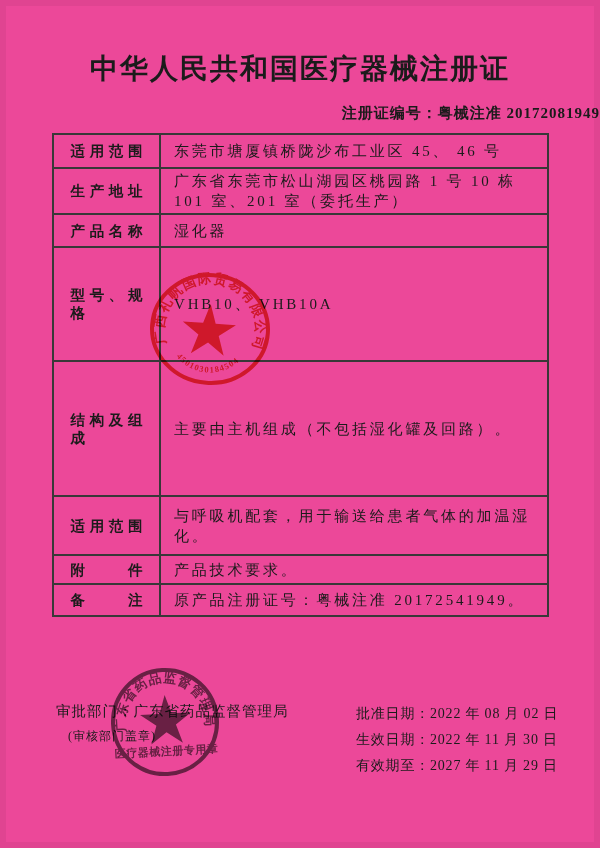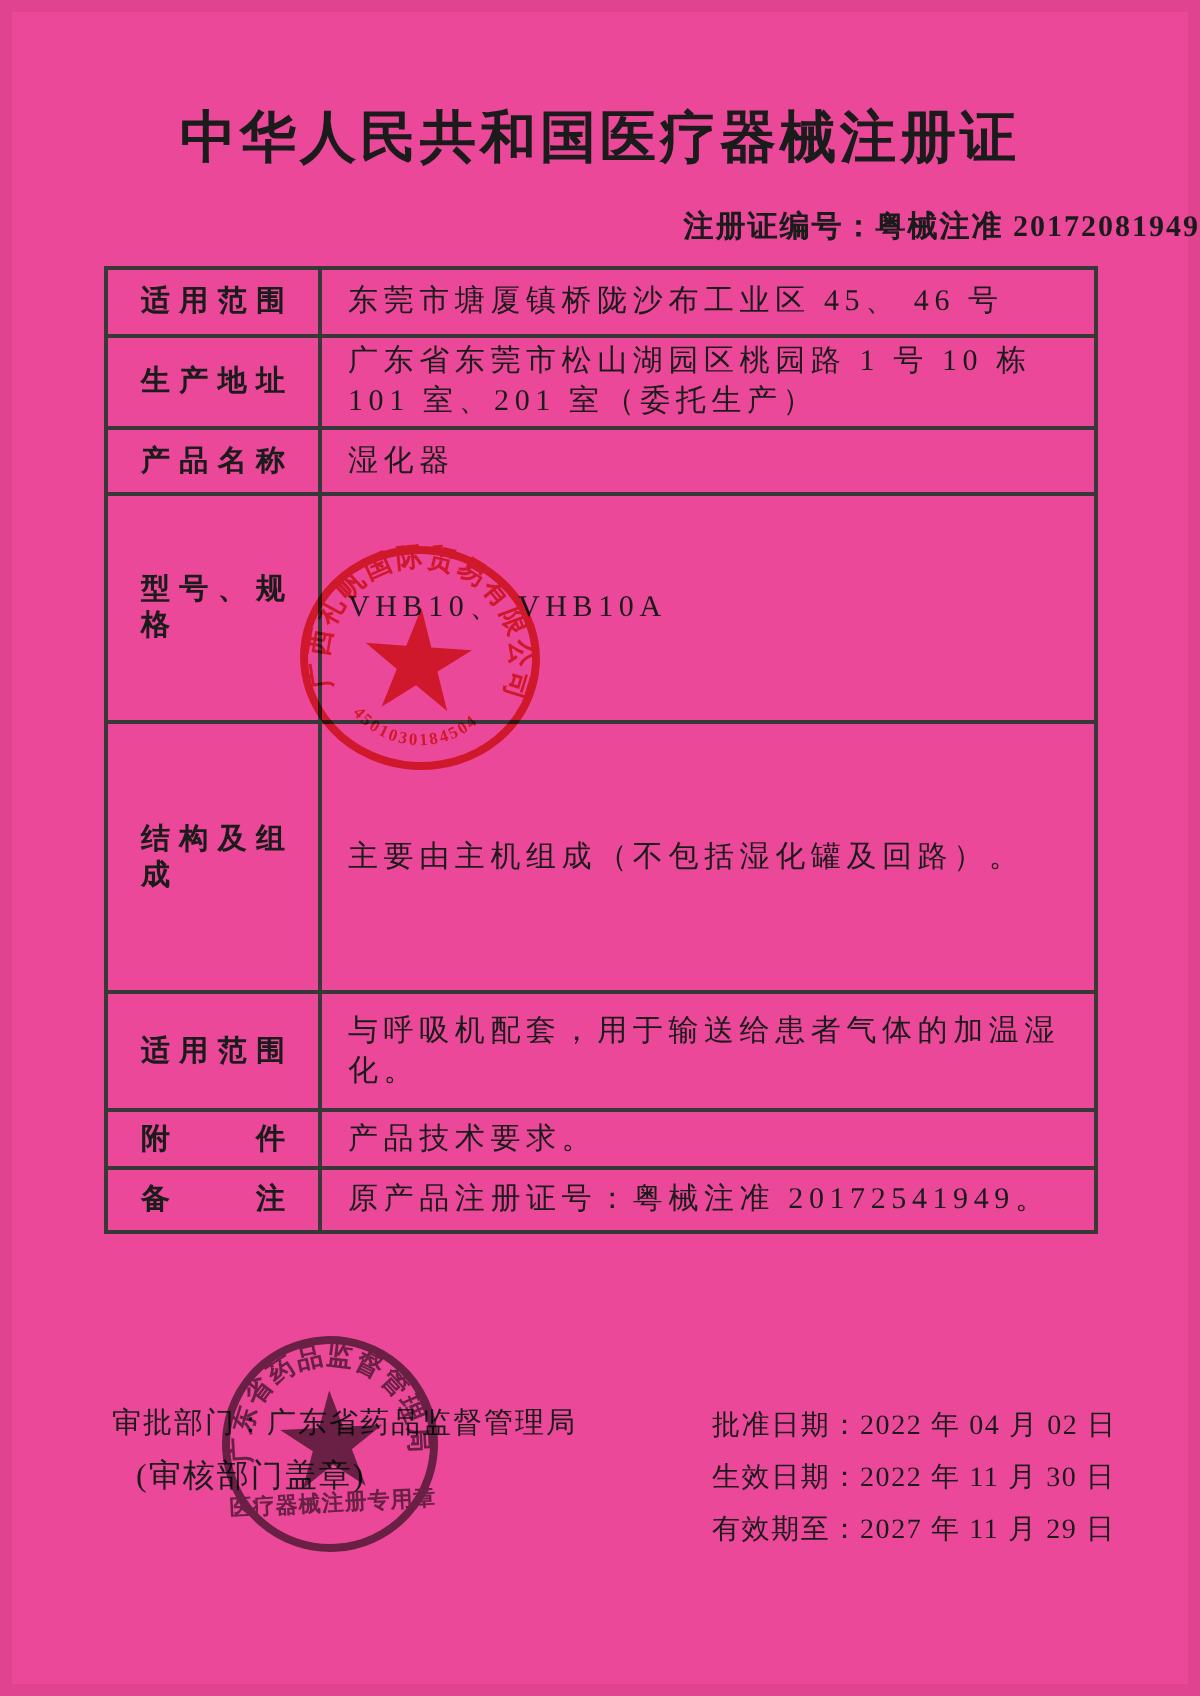--- a/index.html
+++ b/index.html
@@ -61,21 +61,21 @@
   }
   .r0{height:33px}.r1{height:34px}.r2{height:43px}.r3{height:33px}
   .r4{height:114px}.r5{height:135px}.r6{height:59px}.r7{height:29px}
   .r8{height:33px}.r9{height:32px}
   .approval{
     position:absolute;left:56px;top:702px;
     font-size:14.5px;letter-spacing:1px;font-weight:400;
   }
   .seal-note{
     position:absolute;left:68px;top:728px;
-    font-size:16px;letter-spacing:1px;
+    font-size:12px;letter-spacing:1px;
   }
   .dates{
     position:absolute;left:356px;top:701px;
     font-size:14px;letter-spacing:0.8px;
   }
   .dates .dline{line-height:26px;white-space:nowrap;}
   .stamp{
     position:absolute;
     mix-blend-mode:multiply;
     pointer-events:none;
@@ -145,21 +145,21 @@
           </td>
     </tr>
   </tbody>
     </table>
 
   <div class="approval"><span>审批部门：</span><span>广东省药品监督管理局</span></div>
 
   <div class="seal-note">(审核部门盖章)</div>
 
   <div class="dates">
-    <div class="dline"><span>批准日期：</span><span>2022 年 04 月 02 日</span></div>
+    <div class="dline"><span>批准日期：</span><span>2022 年 08 月 02 日</span></div>
     <div class="dline"><span>生效日期：</span><span>2022 年 11 月 30 日</span></div>
     <div class="dline"><span>有效期至：</span><span>2027 年 11 月 29 日</span></div>
   </div>
 
   <svg class="stamp stamp-red" width="126" height="120" viewBox="-63 -60 126 120">
     <ellipse cx="0" cy="0" rx="58" ry="54" fill="none" stroke="#dc3b2d" stroke-width="4"></ellipse>
     <polygon fill="#dc3b2d" points="0,-28 6.29,-8.66 26.63,-8.65 10.18,3.31 16.46,22.65 0,10.7 -16.46,22.65 -10.18,3.31 -26.63,-8.65 -6.29,-8.66" transform="translate(-1,3)"></polygon>
     <defs>
       <path id="redArcTop" d="M -43.2,15.7 A 46 46 0 1 1 43.2,15.7" fill="none"></path>
       <path id="redArcBottom" d="M -35.5,25.2 A 43.5 43.5 0 0 0 35.5,25.2" fill="none"></path>

